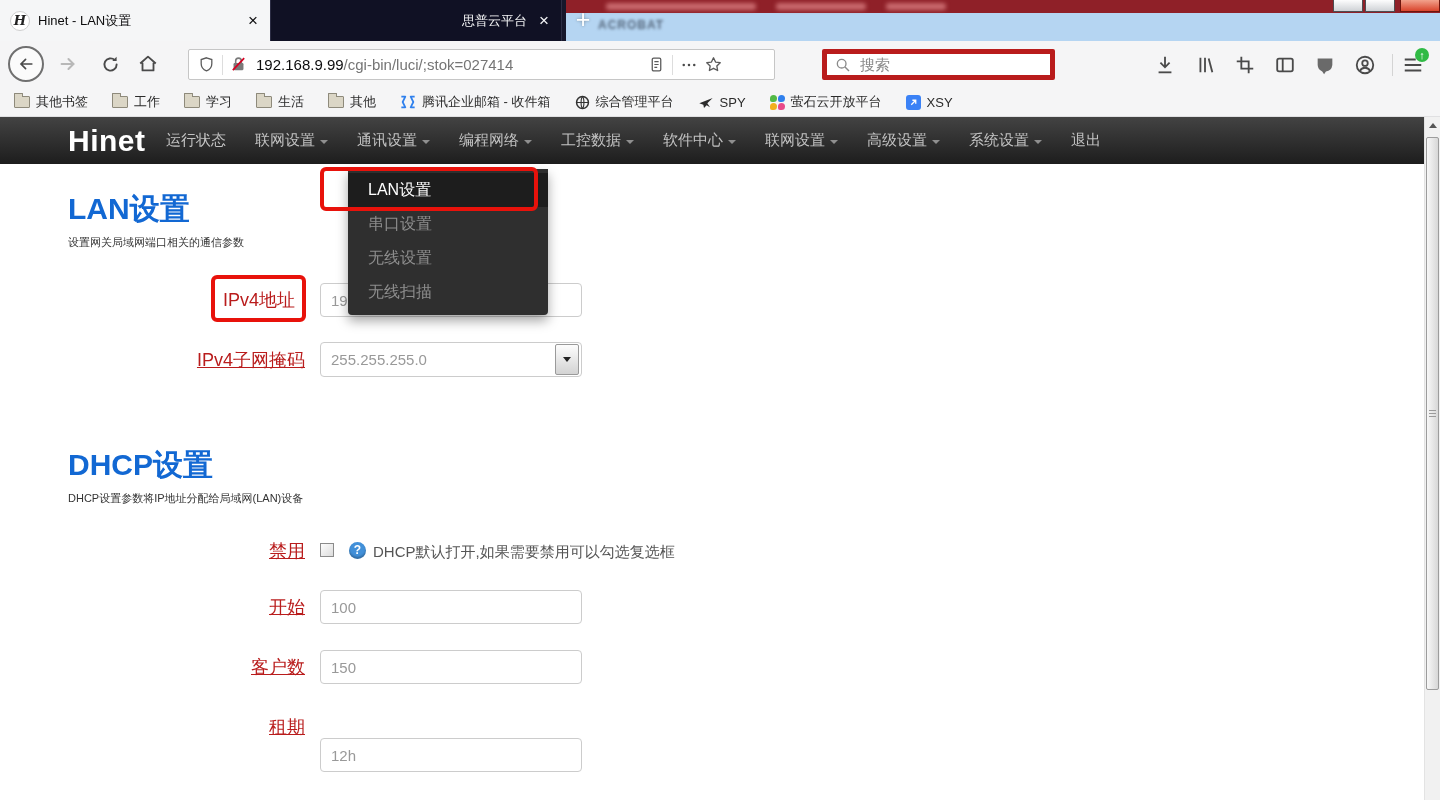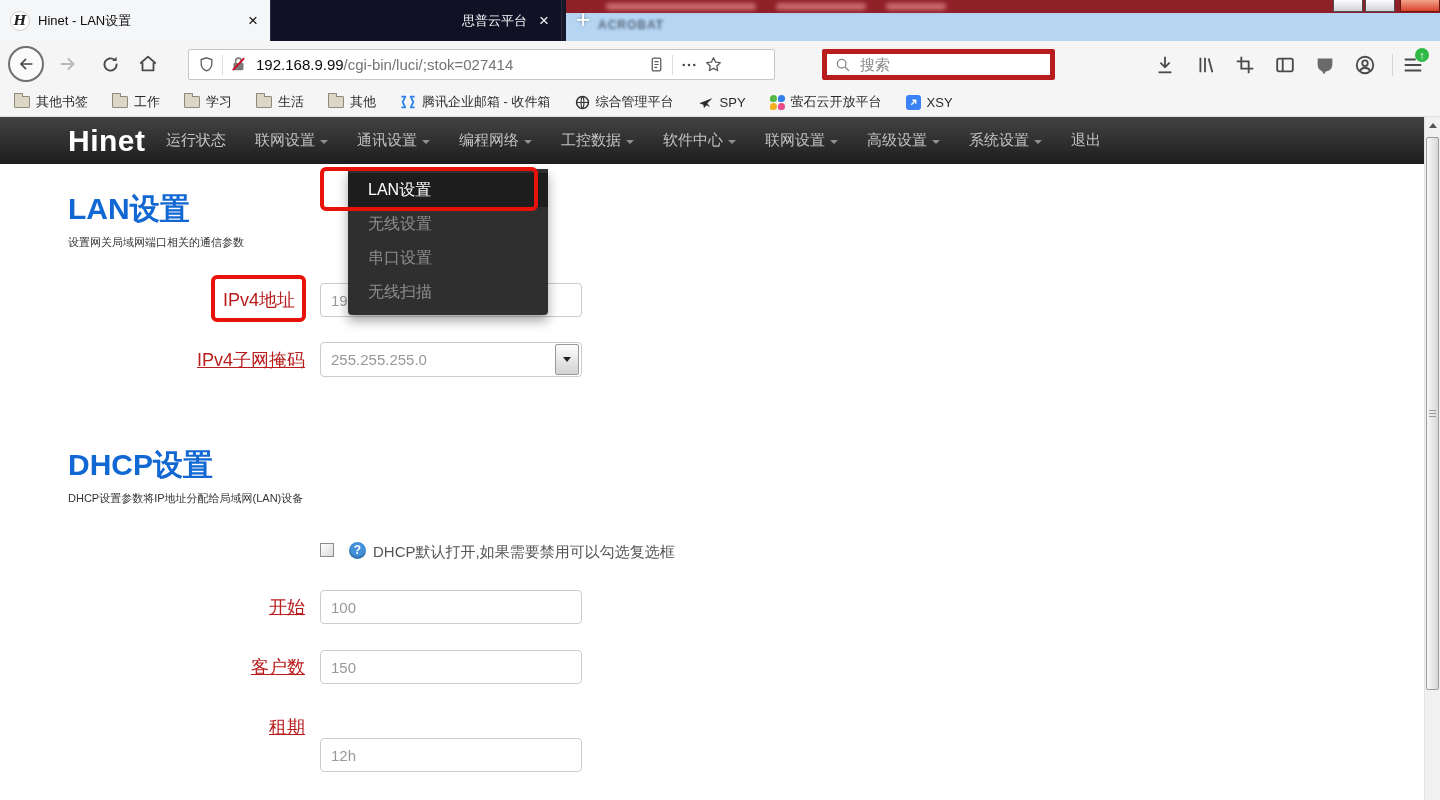--- a/index.html
+++ b/index.html
@@ -381,31 +381,32 @@
     <div class="flabel" style="top:227px;height:32px;line-height:32px;">IPv4子网掩码</div>
     <div class="combo" style="top:225px;">
       <span class="combo-text">255.255.255.0</span>
       <span class="combo-btn">
           <i></i>
         </span>
     </div>
 
     <div class="dropdown">
       <div class="dd-item active">LAN设置</div>
+      <div class="dd-item">串口设置</div>
       <div class="dd-item">无线设置</div>
-      <div class="dd-item">串口设置</div>
       <div class="dd-item">无线扫描</div>
     </div>
 
     <div class="annot" style="left:320px;top:50px;width:210px;height:36px;"></div>
     <div class="annot" style="left:211px;top:158px;width:87px;height:39px;"></div>
 
     <div class="h1" style="top:328px;">DHCP设置</div>
     <div class="subtitle" style="top:374px;">DHCP设置参数将IP地址分配给局域网(LAN)设备</div>
 
+    <div class="flabel" style="top:424px;height:20px;line-height:20px;">禁用</div>
     <span class="checkbox" style="top:426px;"></span>
     <span class="help" style="top:425px;">?</span>
     <div class="hint" style="top:426px;">DHCP默认打开,如果需要禁用可以勾选复选框</div>
 
     <div class="flabel" style="top:473px;height:34px;line-height:34px;">开始</div>
     <input class="tinput" style="top: 473px;" value="100">
 
     <div class="flabel" style="top:533px;height:34px;line-height:34px;">客户数</div>
     <input class="tinput" style="top: 533px;" value="150">
 

